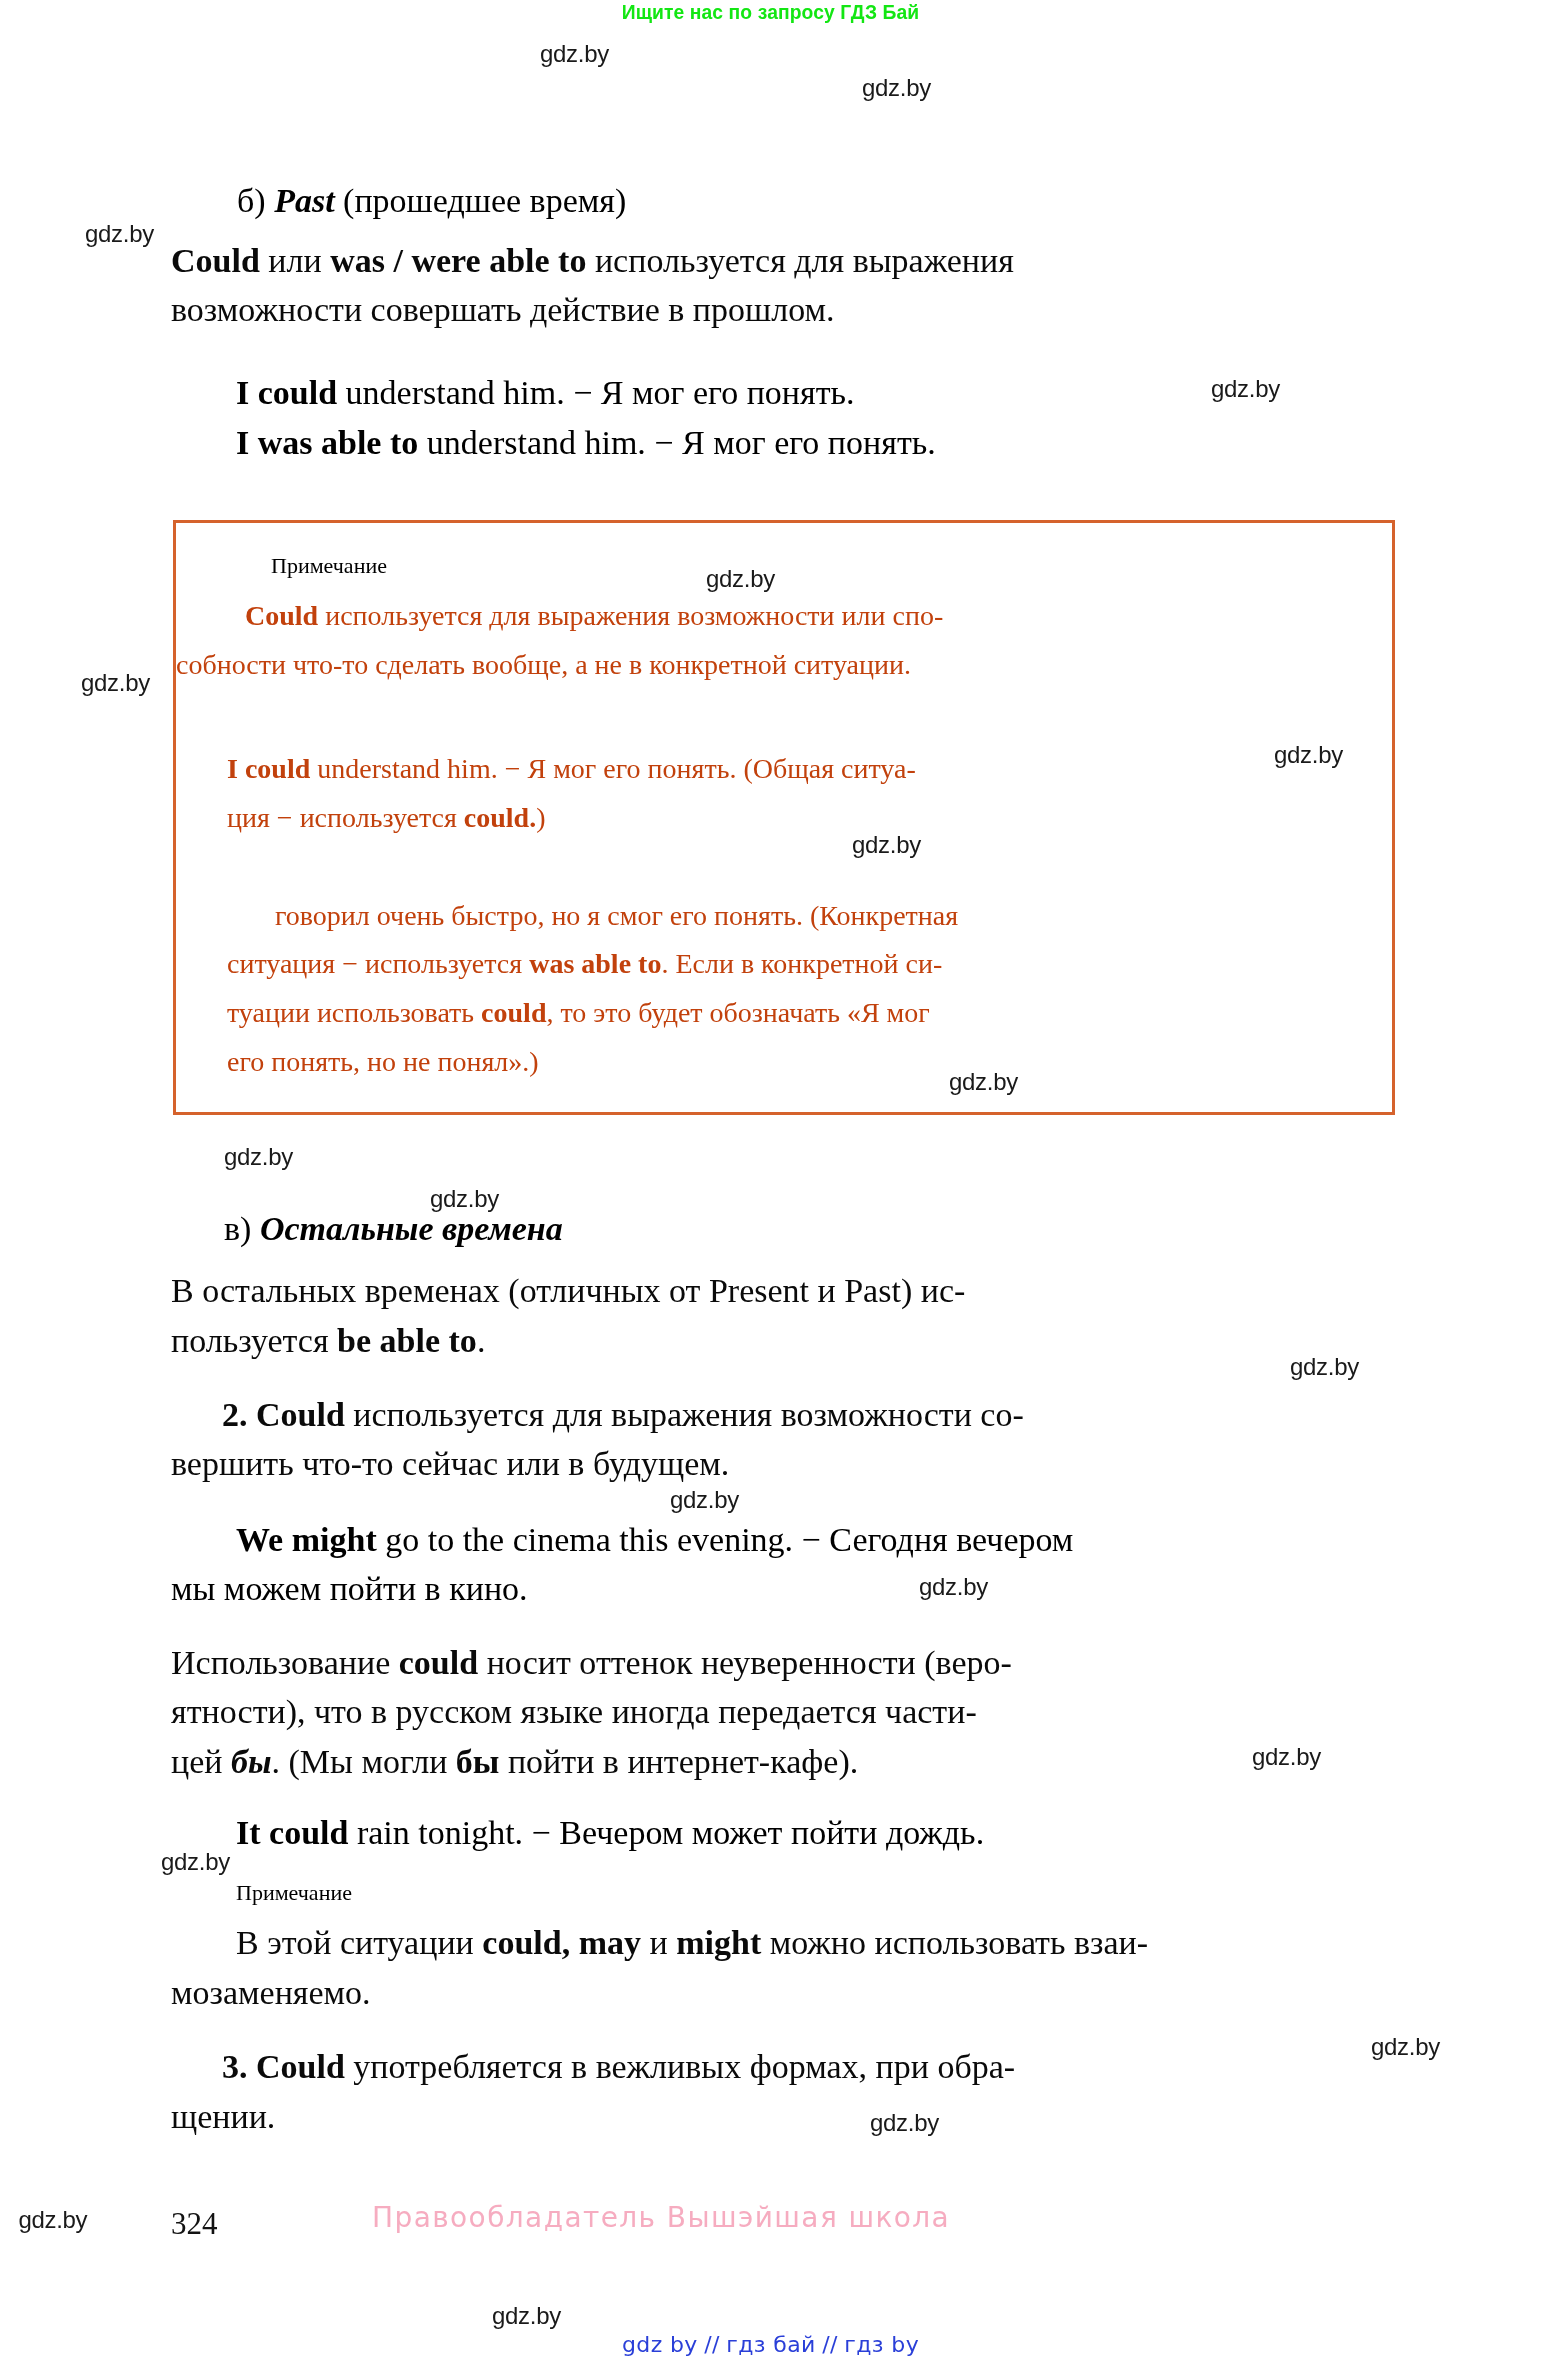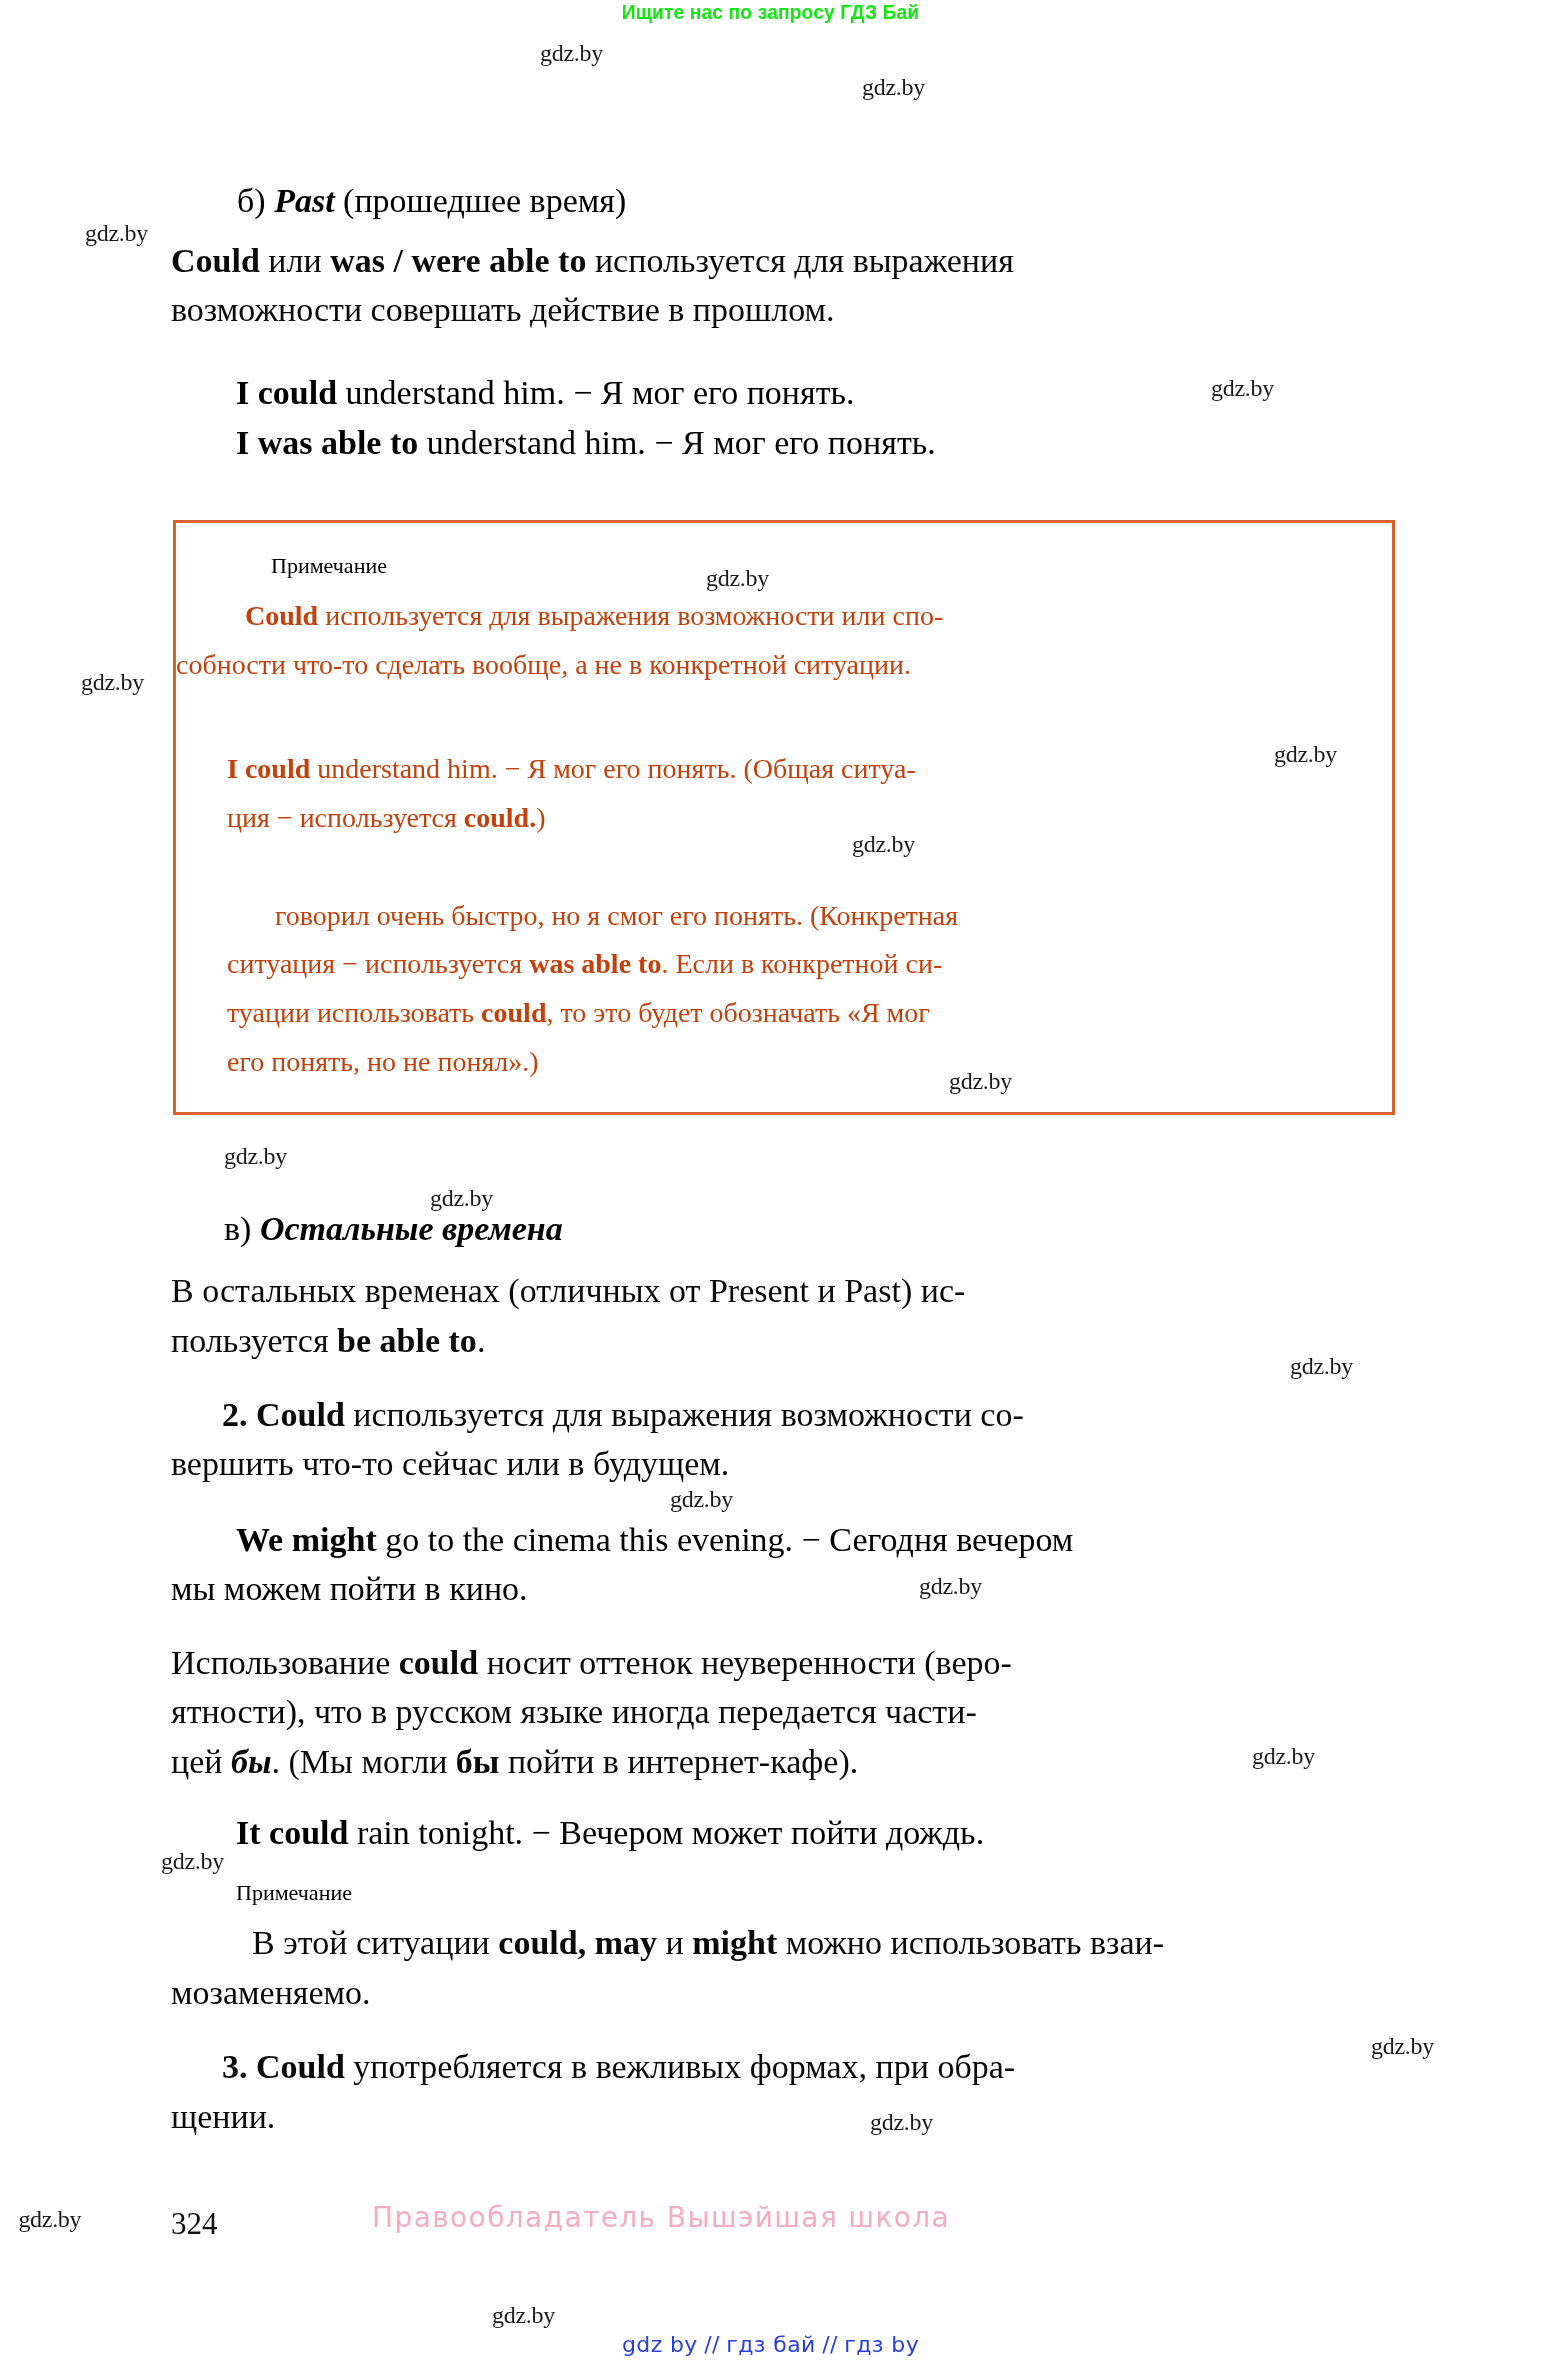--- a/index.html
+++ b/index.html
@@ -95,21 +95,21 @@
   .note-title {
     position: absolute;
     font-size: 22px;
     font-weight: normal;
     line-height: 49px;
   }
 
   
   .wm {
     position: absolute;
-    font-family: Liberation Serif, serif;
+    font-family: Liberation Sans, sans-serif;
     font-size: 24px;
     color: #1a1a1a;
     white-space: nowrap;
     letter-spacing: -0.3px;
   }
 
   
   #copyright-watermark {
     position: absolute;
     left: 372px;
@@ -252,21 +252,21 @@
   <div class="para" style="left:171px; top:1737px; width:1224px;">
     <span>цей </span><i>бы</i><span>. (Мы могли </span><b>бы</b><span> пойти в интернет-кафе).</span>
   </div>
 
   <div class="example" style="left:236px; top:1808px;">
     <b>It could</b><span> rain tonight. − Вечером может пойти дождь.</span>
   </div>
 
   <div class="note-title" style="left:236px; top:1868px;">Примечание</div>
 
-  <div class="para" style="left:252px; top:1918px; width:1159px;">
+  <div class="para" style="left:236px; top:1918px; width:1159px;">
     <span>В этой ситуации </span><b>could, may</b><span> и </span><b>might</b><span> можно использовать взаи-</span>
   </div>
 
   <div class="para" style="left:171px; top:1968px; width:1224px;">
     <span>мозаменяемо.</span>
   </div>
 
   <div class="para" style="left:171px; top:2042px; width:1224px;">
     <span style="display:inline-block;width:51px;"></span><b>3. </b><b>Could</b><span> употребляется в вежливых формах, при обра-</span>
   </div>

